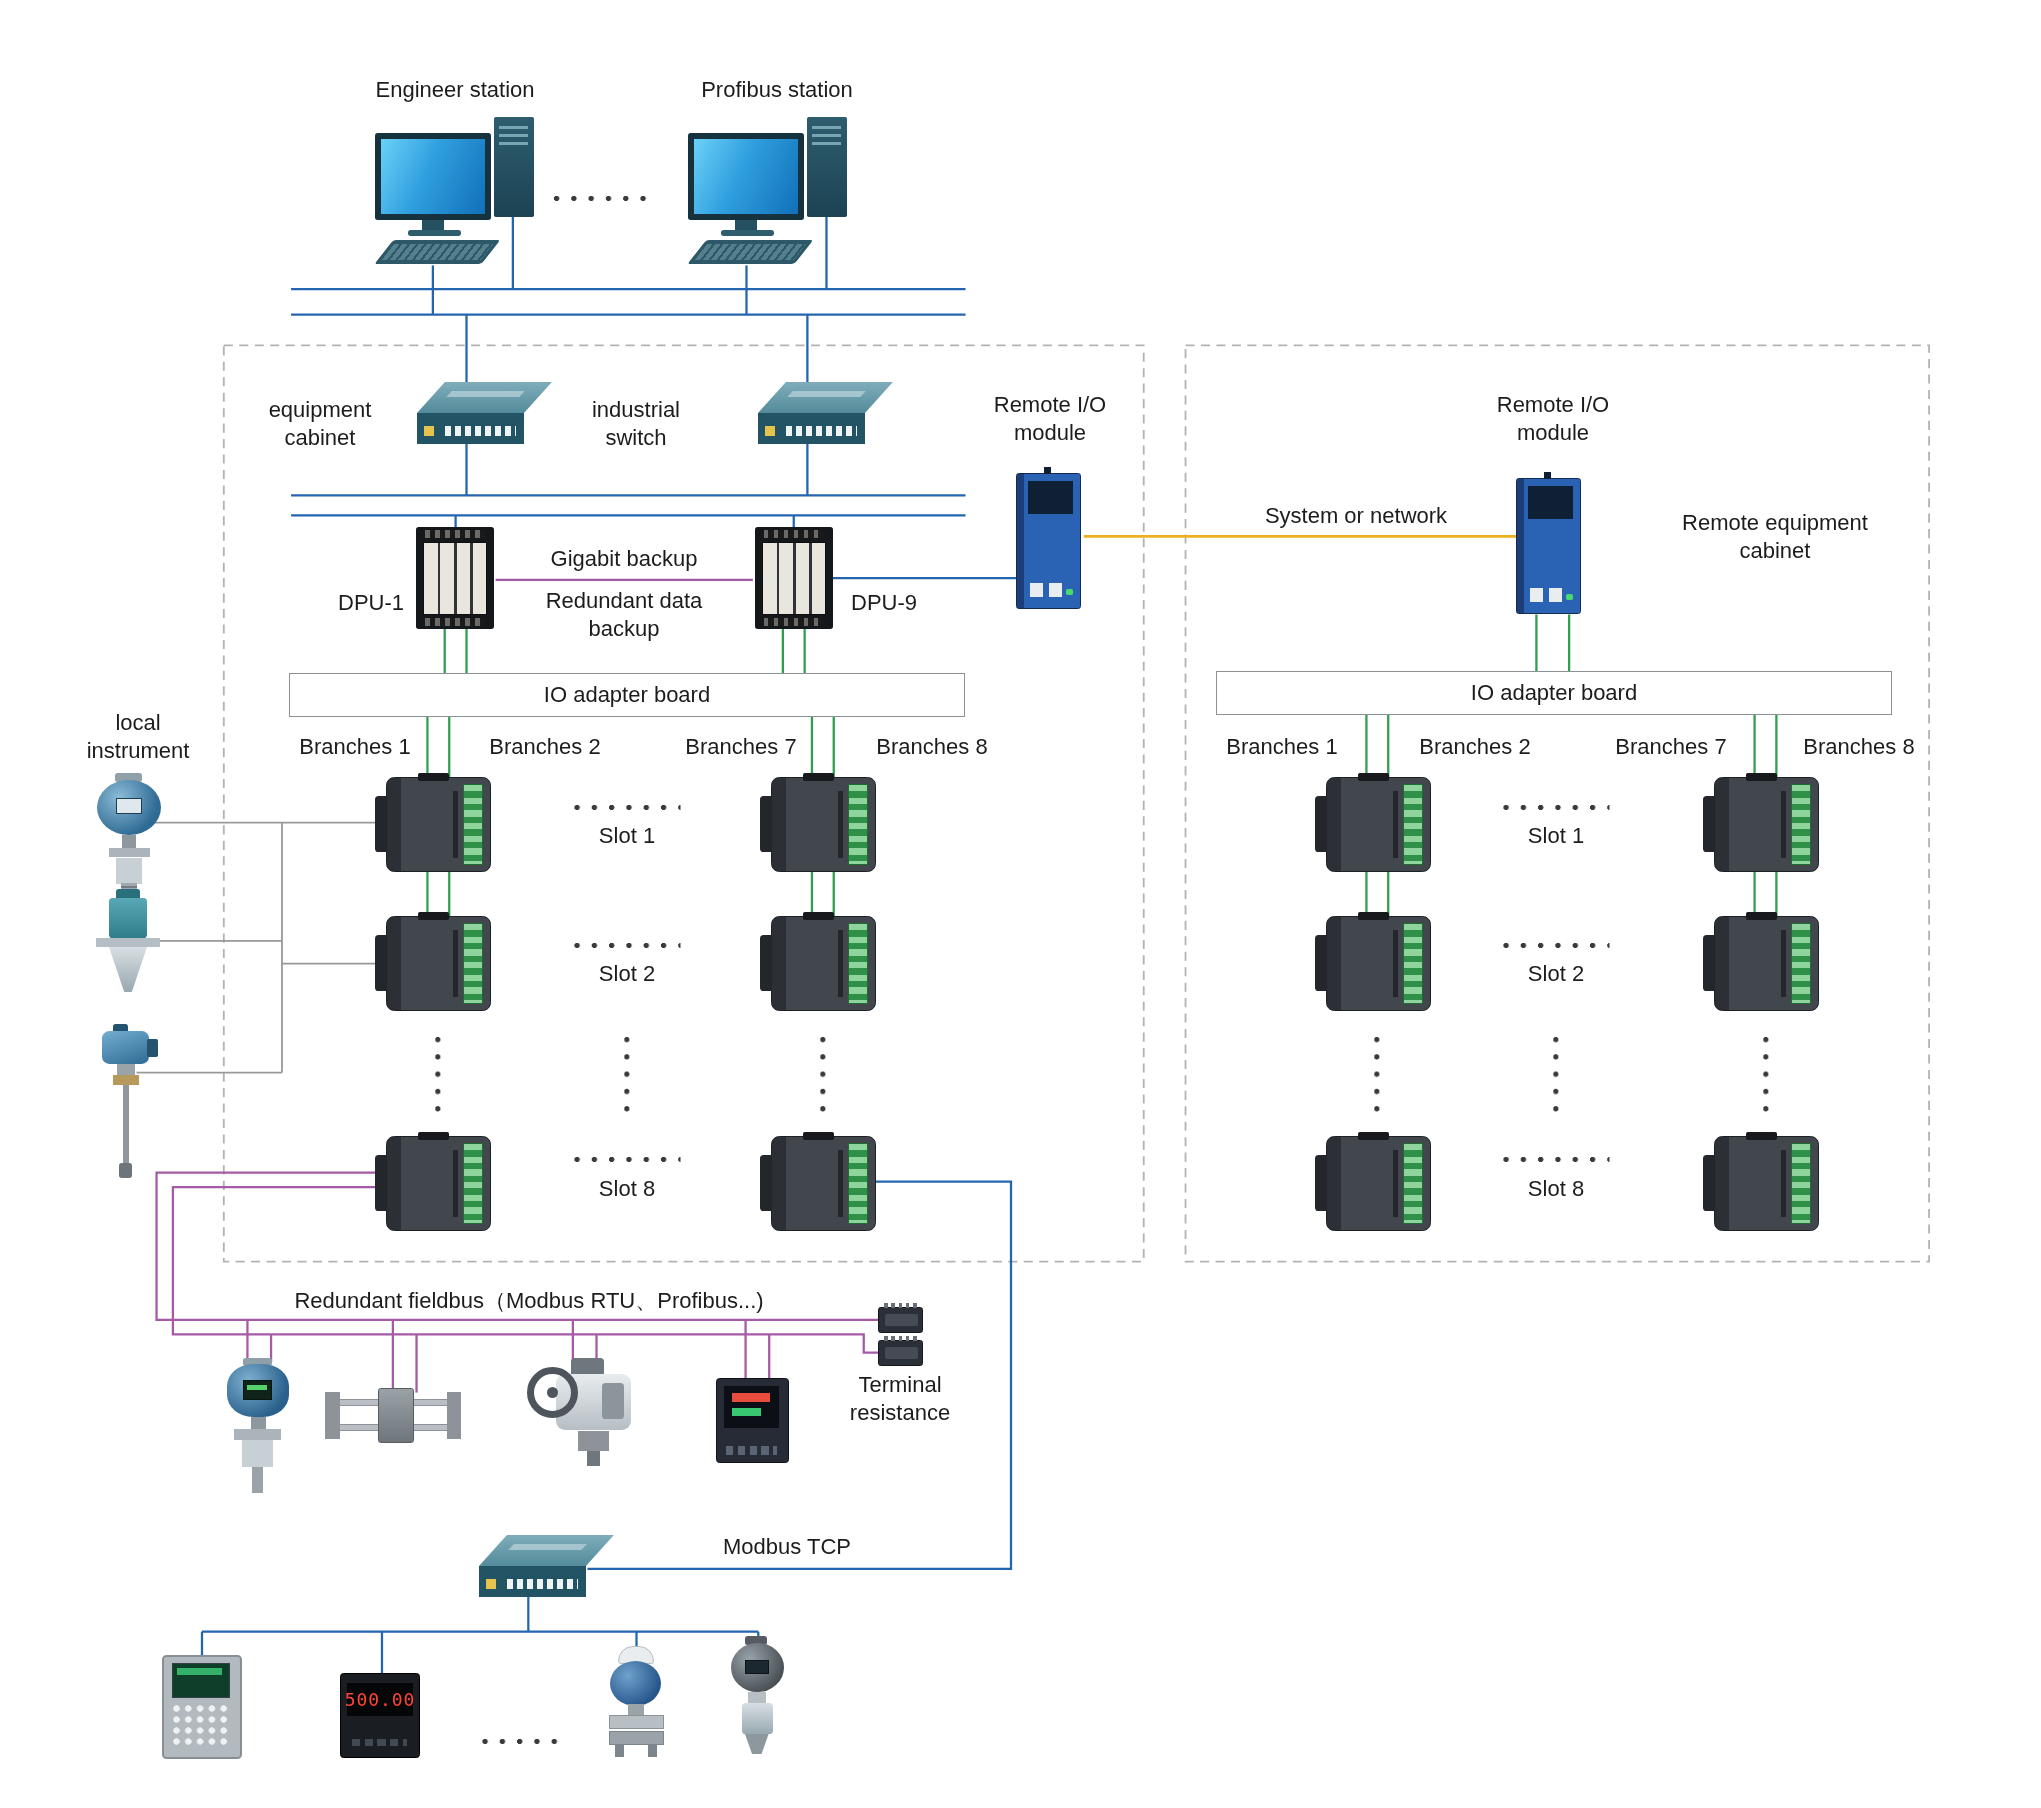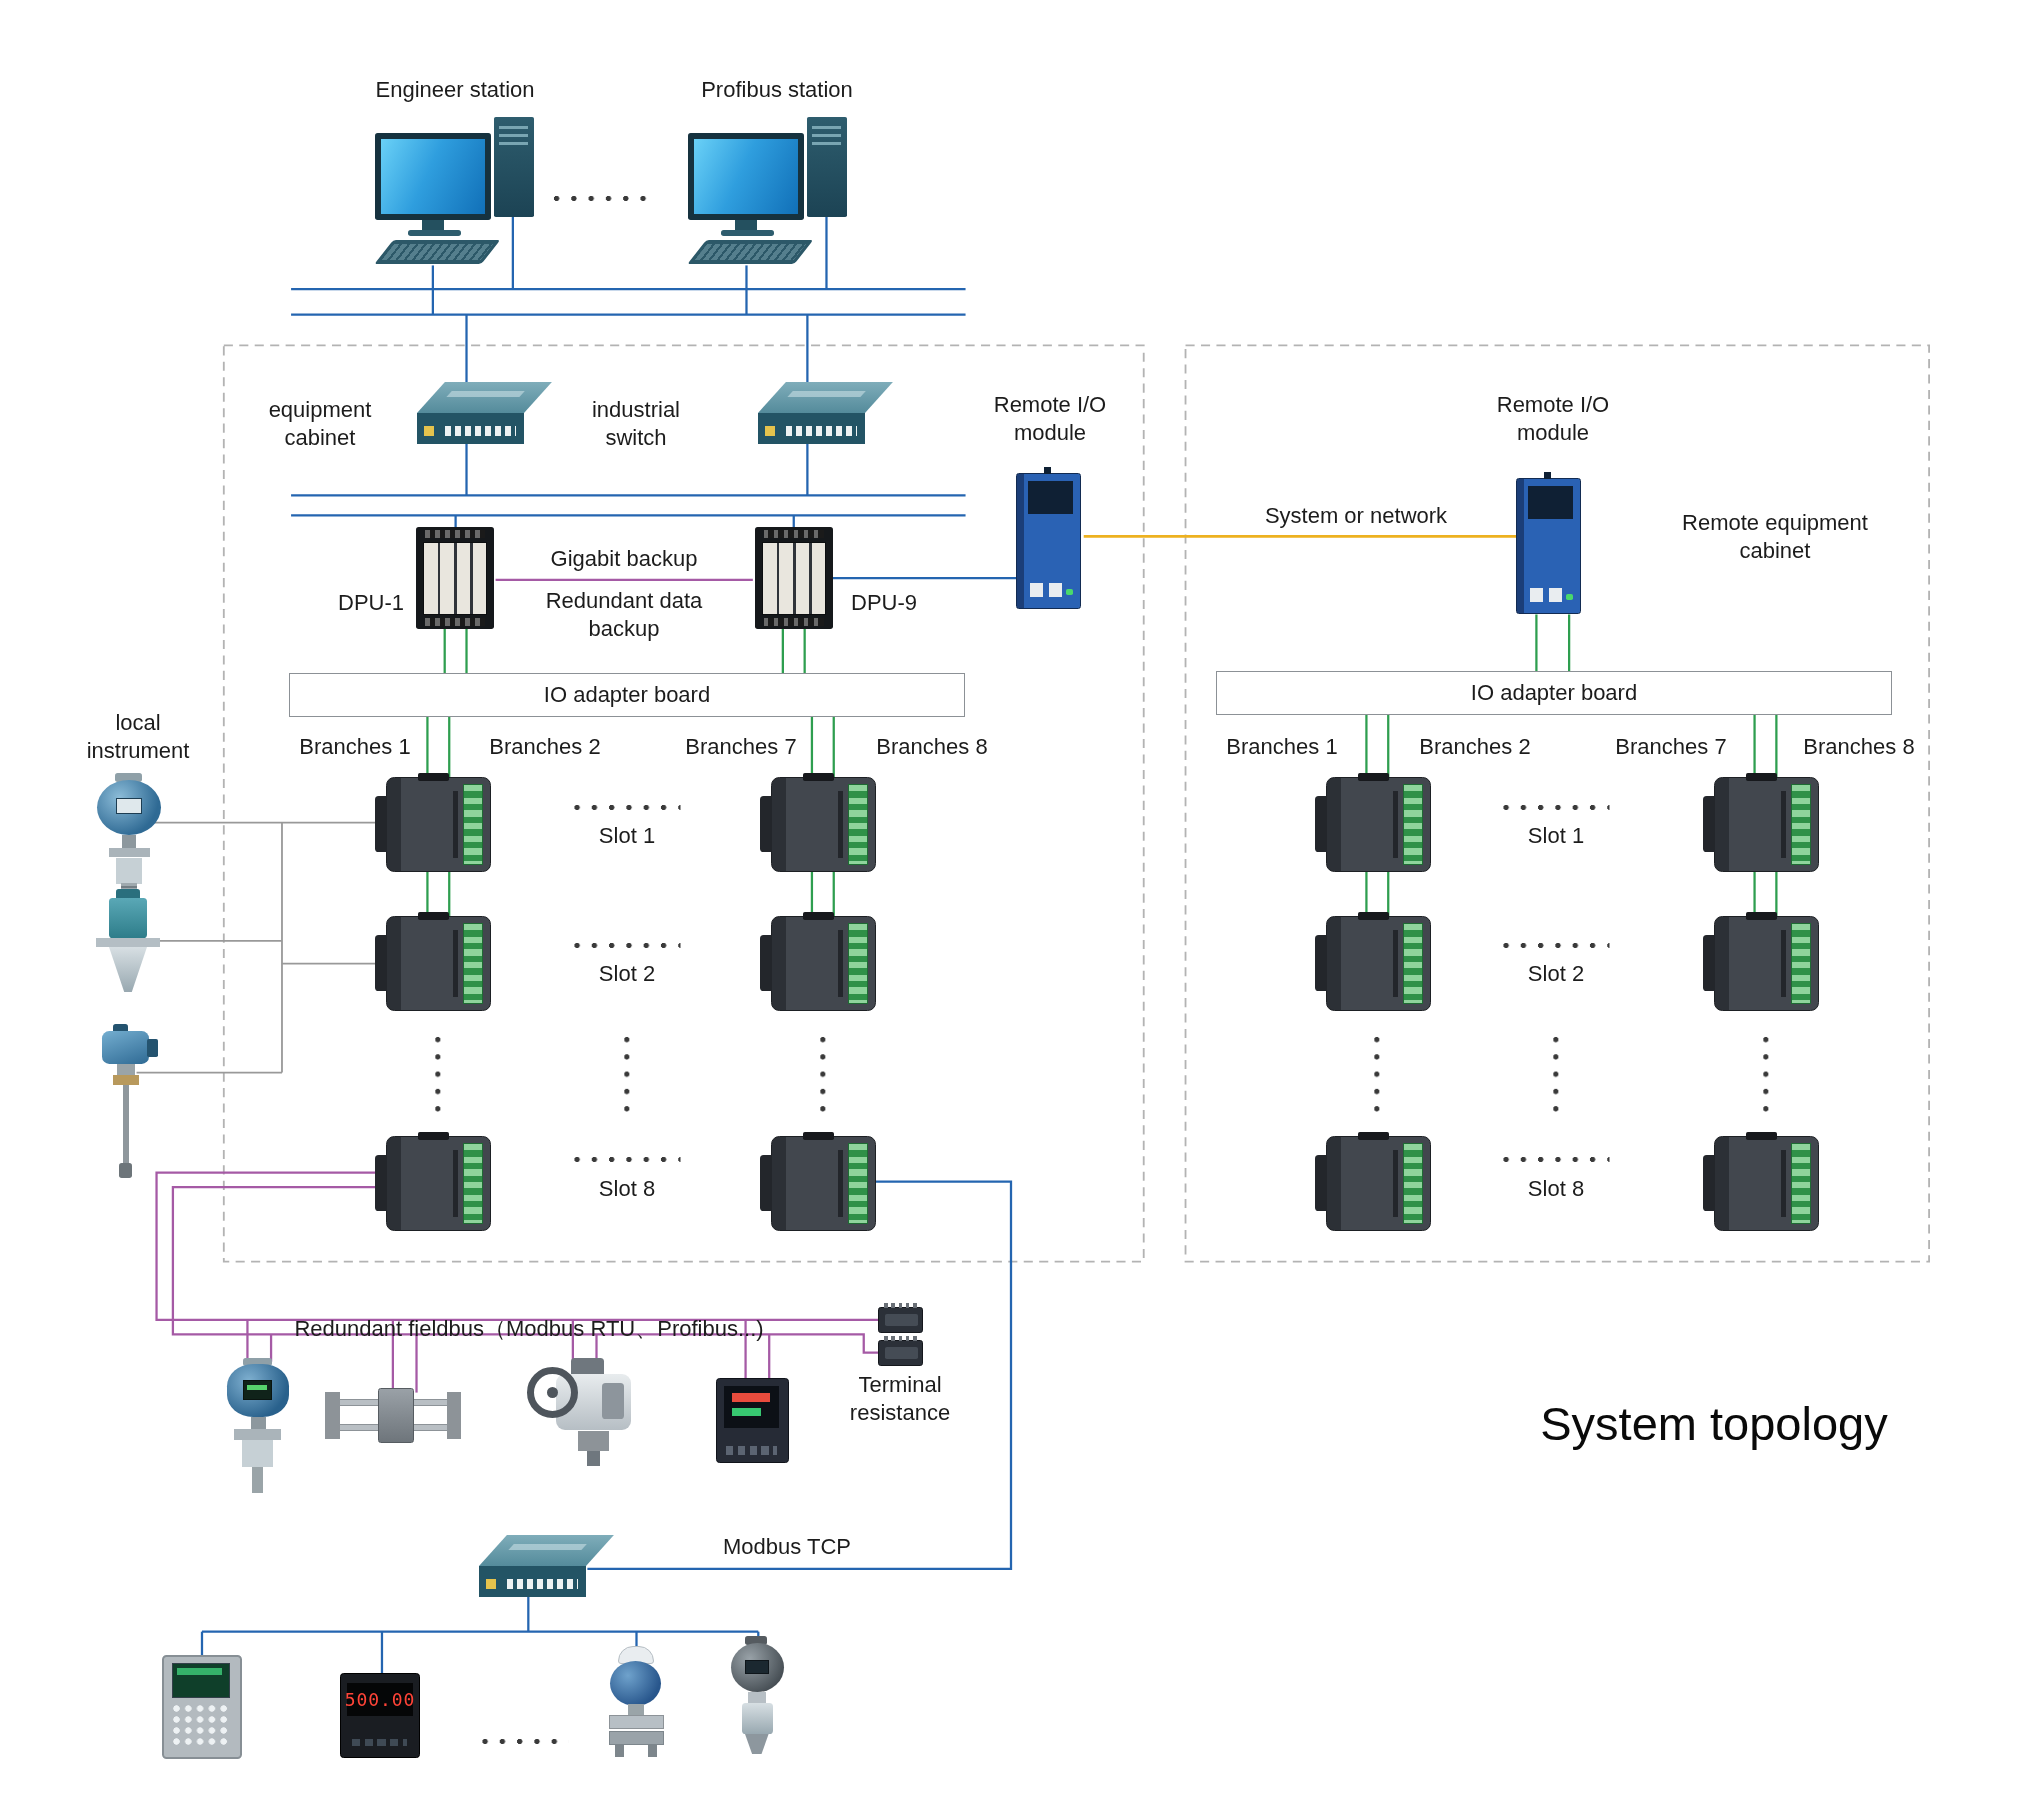--- a/index.html
+++ b/index.html
@@ -453,19 +453,18 @@
   <div class="lbl" style="left:1859px;top:733px">Branches 8</div>
 
   <div class="lbl" style="left:627px;top:822px">Slot 1</div>
   <div class="lbl" style="left:627px;top:960px">Slot 2</div>
   <div class="lbl" style="left:627px;top:1175px">Slot 8</div>
   <div class="lbl" style="left:1556px;top:822px">Slot 1</div>
   <div class="lbl" style="left:1556px;top:960px">Slot 2</div>
   <div class="lbl" style="left:1556px;top:1175px">Slot 8</div>
 
   <div class="lbl wrap" style="left:138px;top:709px;width:136px">local instrument</div>
-  <div class="lbl" style="left:529px;top:1315px">Redundant fieldbus（Modbus RTU、Profibus...)</div>
+  <div class="lbl" style="left:529px;top:1287px">Redundant fieldbus（Modbus RTU、Profibus...)</div>
   <div class="lbl wrap" style="left:900px;top:1371px;width:136px">Terminal resistance</div>
   <div class="lbl" style="left:787px;top:1533px">Modbus TCP</div>
 
-  <div class="title" style="left:1714px;top:1396px">System topology</div>
 </div>
 
 
 </body></html>

